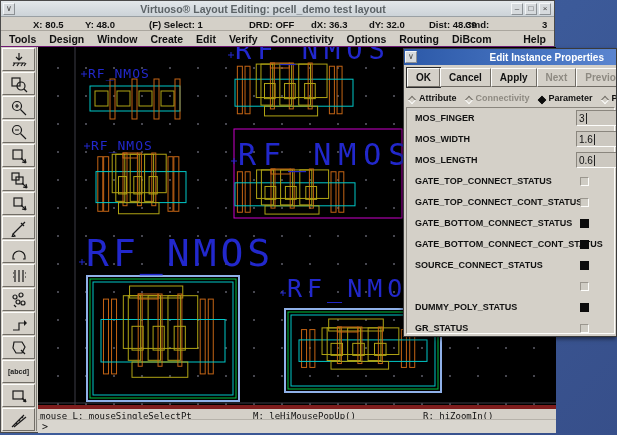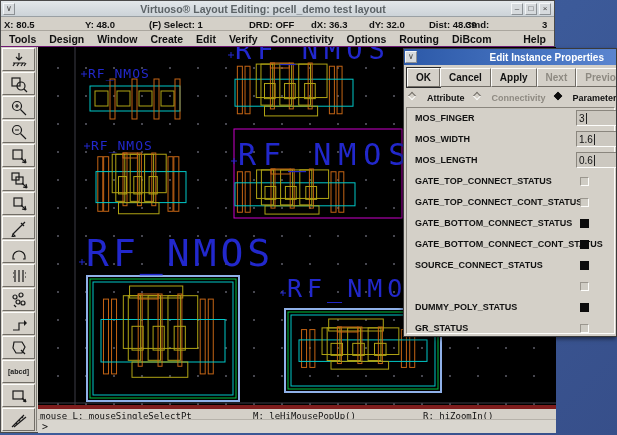--- a/index.html
+++ b/index.html
@@ -104,21 +104,21 @@
     border:1px solid; border-color:#fdfdfb #716d66 #716d66 #fdfdfb;
     font-size:10px; font-weight:bold; color:#111; display:flex; align-items:center;
     white-space:nowrap;
   }
   .dbtn.default { outline:1px solid #2b2b2b; }
   .dbtn.disabled { color:#8e8a82; }
   #dialog-tabs {
     position:absolute; left:5px; top:42px; right:2px; height:14px; display:flex; gap:9px;
     align-items:center;
   }
-  .dtab { display:flex; align-items:flex-start; gap:12px; font-size:9px; font-weight:bold; color:#111; white-space:nowrap; }
+  .dtab { display:flex; align-items:flex-end; gap:4px; font-size:9px; font-weight:bold; color:#111; white-space:nowrap; }
   .dtab.disabled { color:#8e8a82; }
   .diamond {
     width:6px; height:6px; transform:rotate(45deg); background:#d4d0c8; flex:0 0 auto;
     border:1px solid; border-color:#716d66 #fdfdfb #fdfdfb #716d66;
   }
   .diamond.filled { background:#0c0c0c; border-color:#0c0c0c; }
   #dialog-panel {
     position:absolute; left:2px; top:58px; right:1px; bottom:2px;
     border:1px solid; border-color:#8a867e #fdfdfb #fdfdfb #8a867e; background:#d4d0c8;
   }
@@ -147,21 +147,21 @@
     <div class="winbtn" id="titlebar-left">∨</div>
     <div class="ttext">Virtuoso® Layout Editing: pcell_demo test layout</div>
     <div id="titlebar-right">
         <div class="winbtn">–</div>
         <div class="winbtn">□</div>
         <div class="winbtn">×</div>
       </div>
   </div>
 
   <div id="statusbar">
-      <span style="left: 3px;">X: 80.5</span>
+      <span style="left: 32px;">X: 80.5</span>
       <span style="left: 84px;">Y: 48.0</span>
       <span style="left: 148px;">(F) Select: 1</span>
       <span style="left: 248px;">DRD: OFF</span>
       <span style="left: 310px;">dX: 36.3</span>
       <span style="left: 368px;">dY: 32.0</span>
       <span style="left: 428px;">Dist: 48.39</span>
       <span style="left: 464px;">Cmd:</span>
       <span style="left: 541px;">3</span>
     </div>
 

